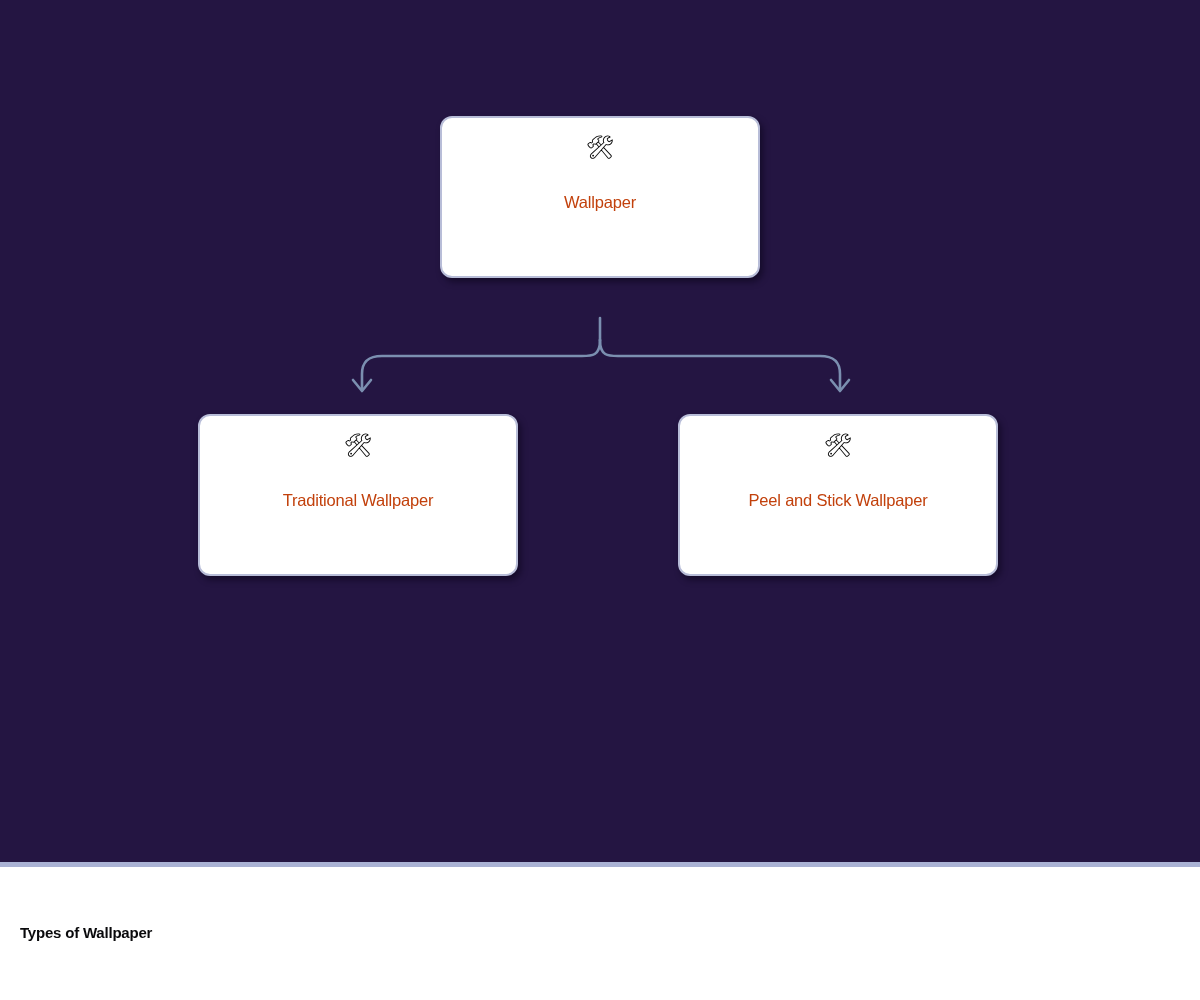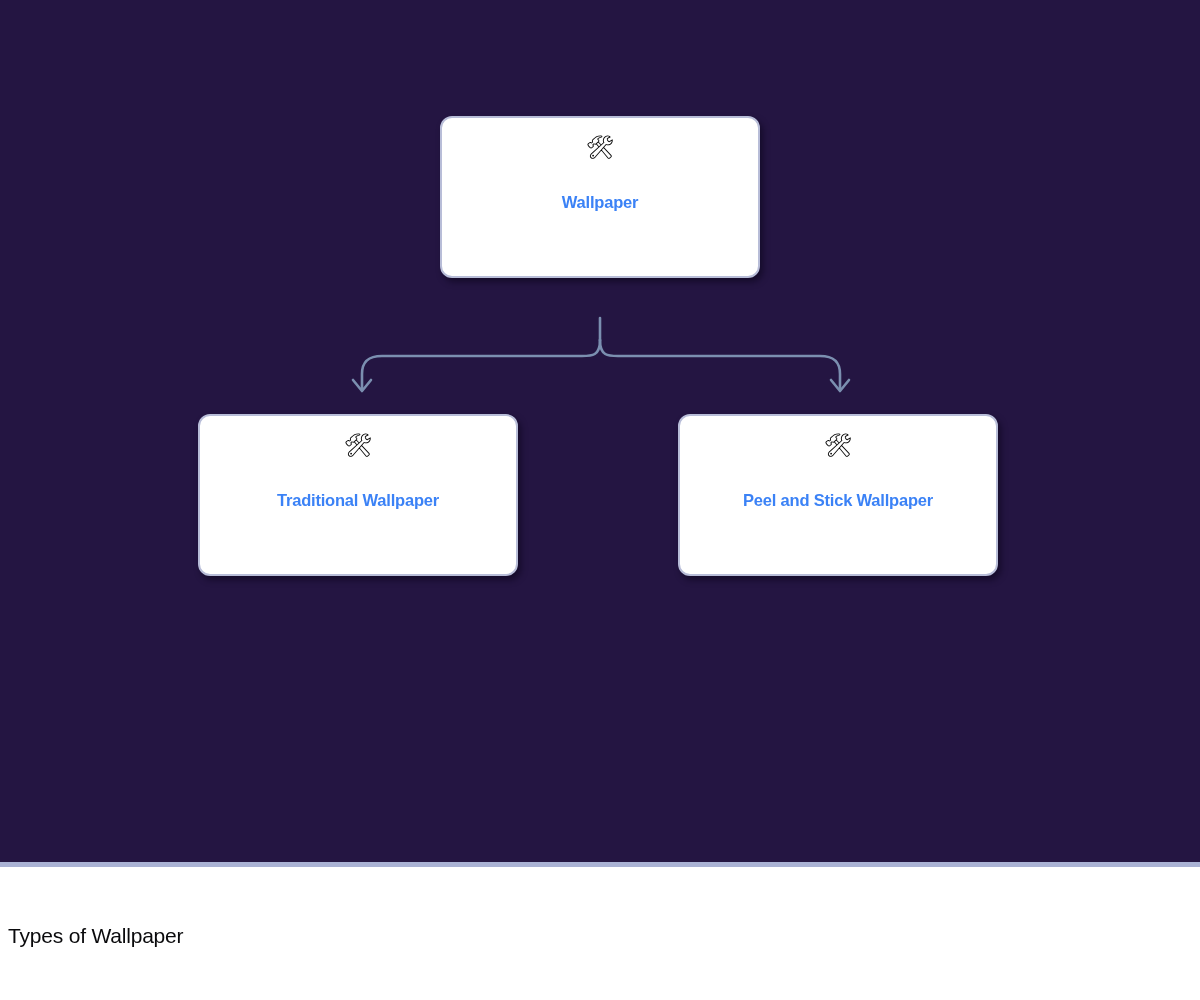--- a/index.html
+++ b/index.html
@@ -69,22 +69,22 @@
     line-height: 1;
     margin-top: 18px;
     height: 28px;
     display: block;
     text-align: center;
     filter: grayscale(0.15);
   }
 
   .node-label {
     font-size: 16.5px;
-    font-weight: bold;
-    color: #3b82f6;
+    font-weight: normal;
+    color: #c2410c;
     text-align: center;
     letter-spacing: -0.2px;
     padding: 0 14px;
     margin-top: 28px;
     line-height: 1.25;
   }
 
   .node-root {
     left: 440px;
     top: 116px;
@@ -111,24 +111,24 @@
     position: absolute;
     left: 0;
     top: 867px;
     width: 1200px;
     height: 133px;
     background: #ffffff;
   }
 
   .footer-title {
     position: absolute;
-    left: 8px;
+    left: 20px;
     top: 924px;
-    font-size: 21px;
-    font-weight: normal;
+    font-size: 15px;
+    font-weight: bold;
     color: #0a0a0c;
     letter-spacing: -0.2px;
   }
 </style>
 </head>
 <body>
 
 <div id="app">
 
   <div class="canvas">

